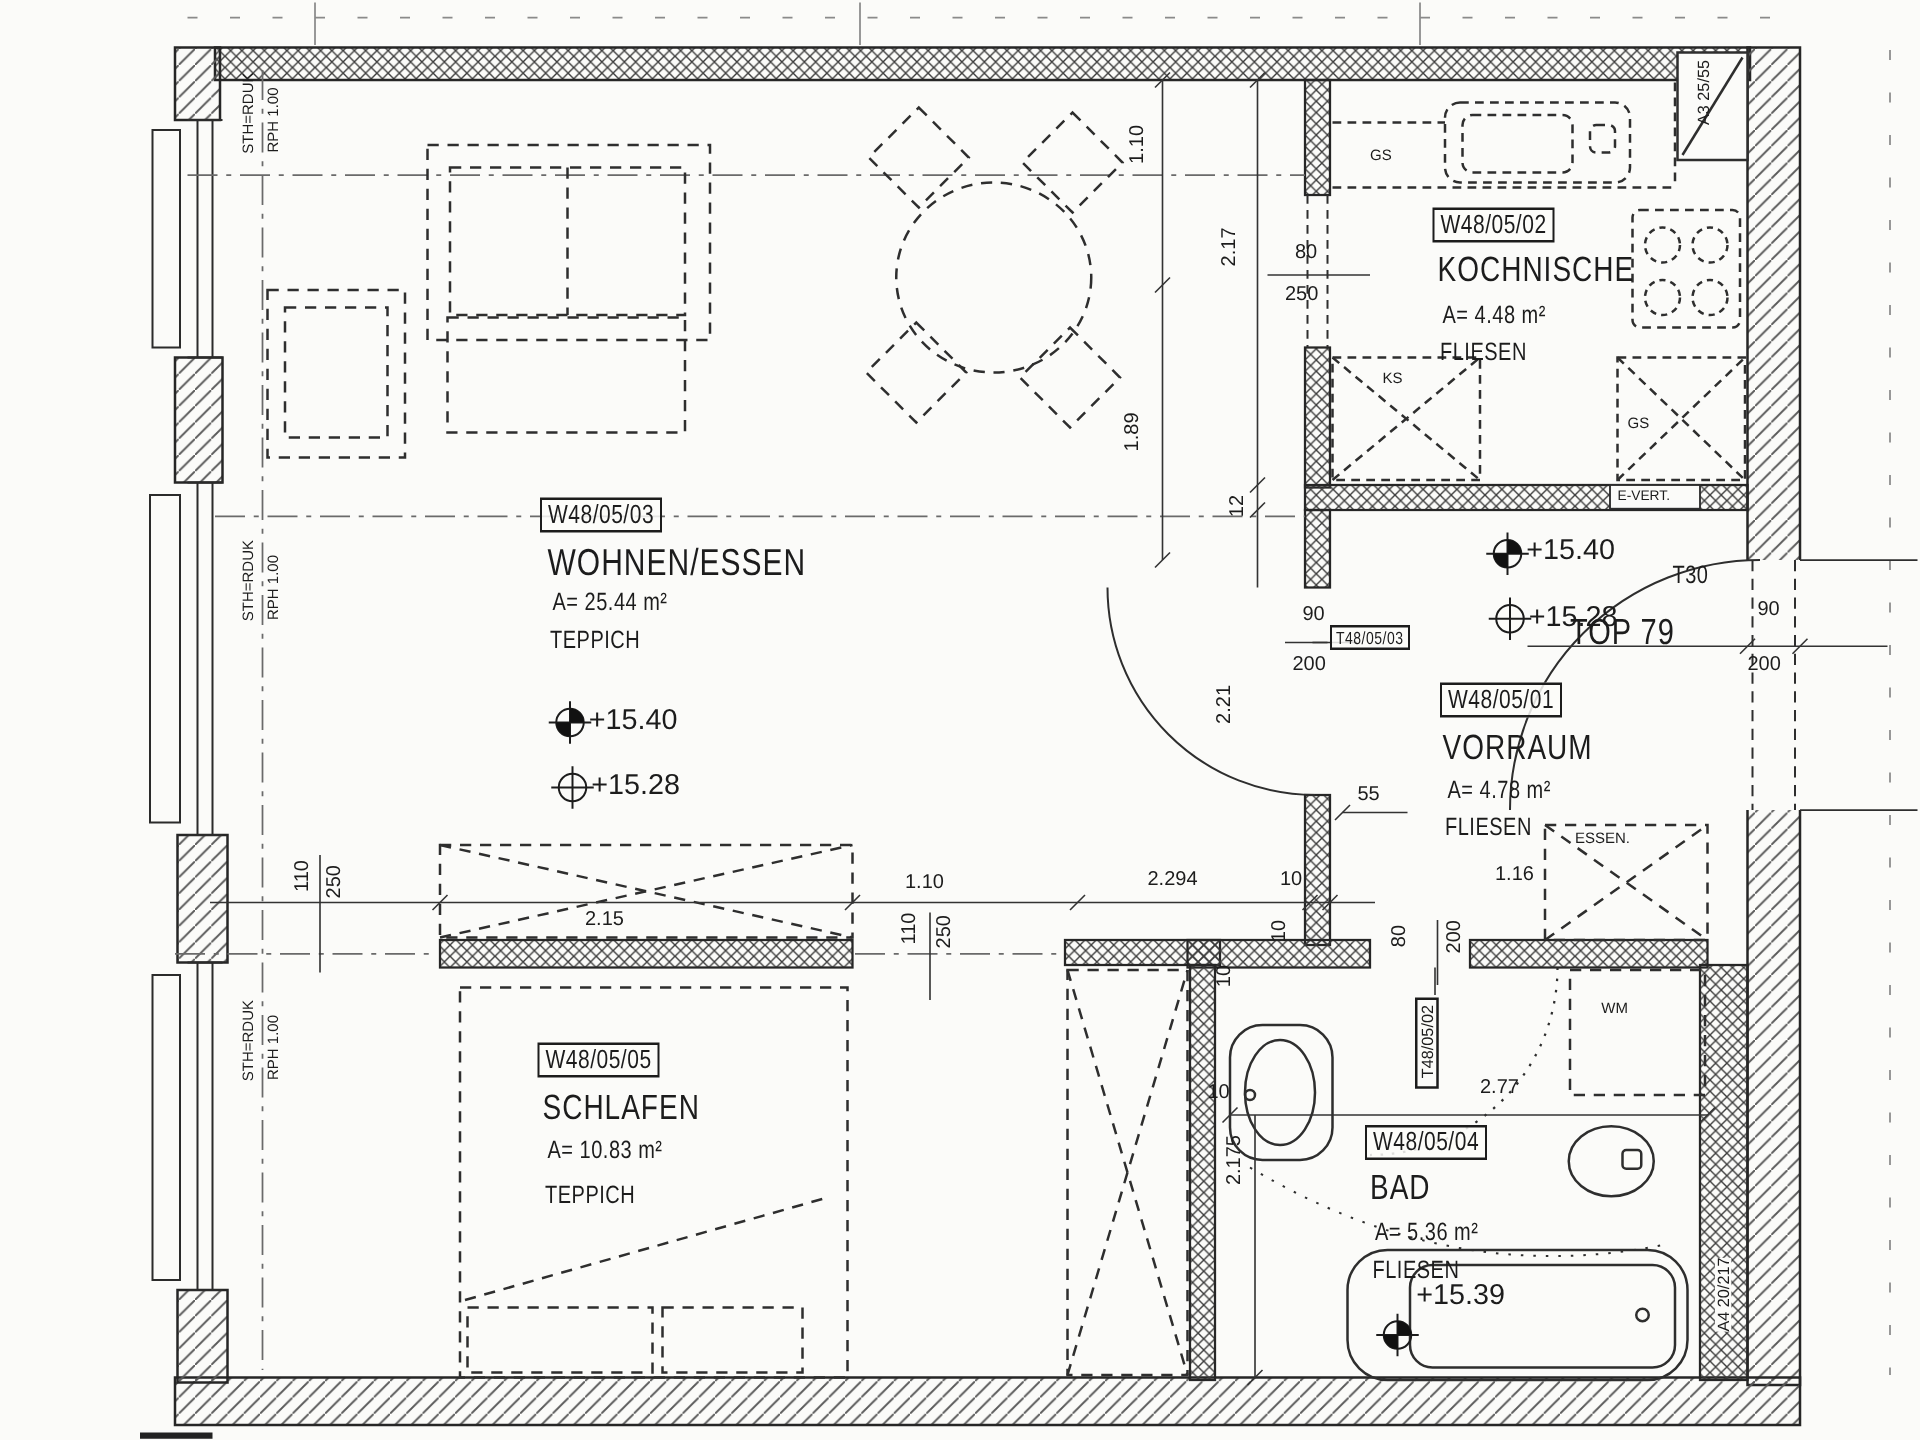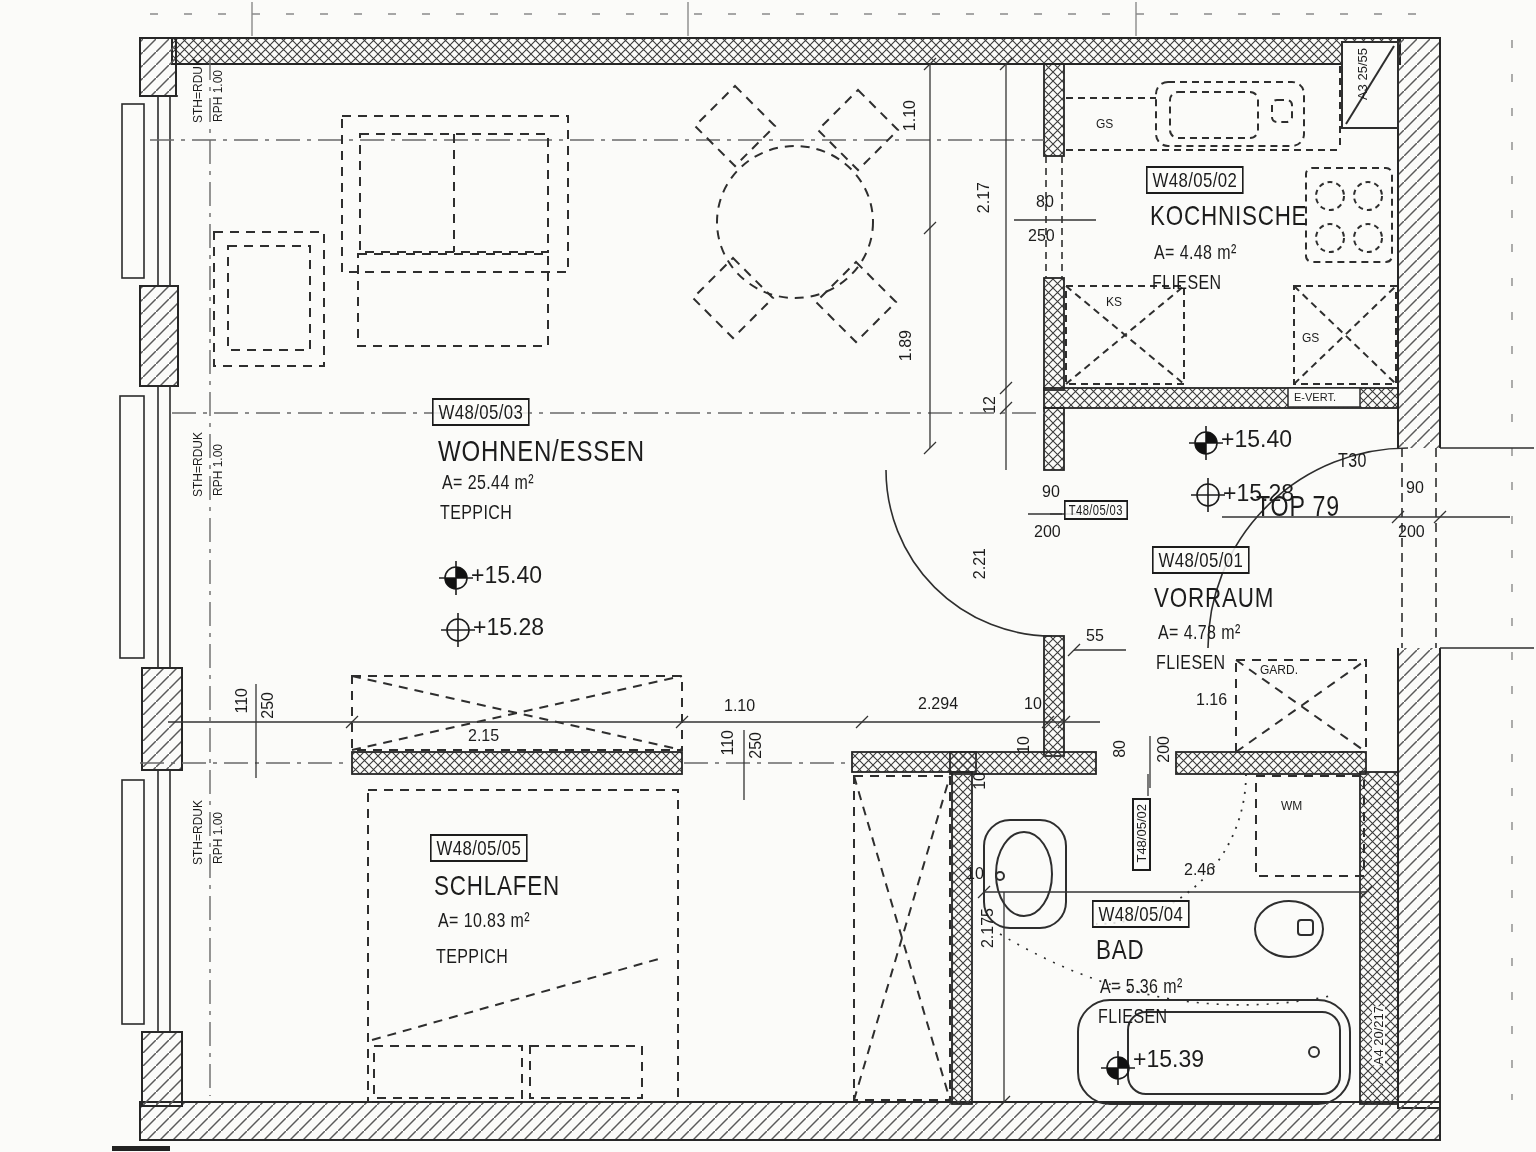--- a/index.html
+++ b/index.html
@@ -253,33 +253,33 @@
 <div class="lbl rot" style="left:1356px;top:48px;font-size:13px">A3 25/55</div>
 
 <div class="lbl tagbox cond" style="left:1152px;top:546px">W48/05/01</div>
 <div class="lbl roomname cond" style="left:1154px;top:584px;font-size:28px">VORRAUM</div>
 <div class="lbl roomsub cond" style="left:1158px;top:622px">A= 4.78 m²</div>
 <div class="lbl roomsub cond" style="left:1156px;top:652px">FLIESEN</div>
 <div class="lbl lvl" style="left:1221px;top:428px">+15.40</div>
 <div class="lbl lvl" style="left:1223px;top:482px">+15.28</div>
 <div class="lbl roomname cond" style="left:1256px;top:492px;font-size:29px">TOP 79</div>
 <div class="lbl cond" style="left:1338px;top:450px;font-size:20px">T30</div>
-<div class="lbl small" style="left:1260px;top:664px">GARD.</div>
+<div class="lbl small" style="left:1260px;top:664px">ESSEN.</div>
 <div class="lbl tagbox cond" style="left:1064px;top:500px;font-size:14px;padding:1px 4px">T48/05/03</div>
 
 <div class="lbl tagbox cond" style="left:430px;top:834px">W48/05/05</div>
 <div class="lbl roomname cond" style="left:434px;top:872px;font-size:28px">SCHLAFEN</div>
 <div class="lbl roomsub cond" style="left:438px;top:910px">A= 10.83 m²</div>
 <div class="lbl roomsub cond" style="left:436px;top:946px">TEPPICH</div>
 
 <div class="lbl tagbox cond" style="left:1092px;top:900px">W48/05/04</div>
 <div class="lbl roomname cond" style="left:1096px;top:936px;font-size:28px">BAD</div>
 <div class="lbl roomsub cond" style="left:1100px;top:976px">A= 5.36 m²</div>
 <div class="lbl roomsub cond" style="left:1098px;top:1006px">FLIESEN</div>
-<div class="lbl lvl" style="left:1133px;top:1048px">+15.39</div>
+<div class="lbl lvl" style="left:1133px;top:1024px">+15.39</div>
 <div class="lbl small" style="left:1281px;top:800px">WM</div>
 <div class="lbl vtagbox" style="left:1132px;top:798px"><span class="rot" style="display:inline-block">T48/05/02</span></div>
 <div class="lbl rot" style="left:1372px;top:1006px;font-size:13px;background:#fbfbf9">A4 20/217</div>
 
 <div class="lbl rot dim" style="left:902px;top:100px">1.10</div>
 <div class="lbl rot dim" style="left:976px;top:182px">2.17</div>
 <div class="lbl rot dim" style="left:898px;top:330px">1.89</div>
 <div class="lbl rot dim" style="left:982px;top:396px">12</div>
 
 <div class="lbl dim" style="left:1036px;top:194px">80</div>
@@ -300,18 +300,18 @@
 <div class="lbl rot dim" style="left:972px;top:548px">2.21</div>
 <div class="lbl dim" style="left:1086px;top:628px">55</div>
 <div class="lbl rot dim" style="left:1016px;top:736px">10</div>
 <div class="lbl dim" style="left:1196px;top:692px">1.16</div>
 
 <div class="lbl dim" style="left:1406px;top:480px">90</div>
 <div class="lbl dim" style="left:1398px;top:524px">200</div>
 
 <div class="lbl rot dim" style="left:1112px;top:740px">80</div>
 <div class="lbl rot dim" style="left:1156px;top:736px">200</div>
-<div class="lbl dim" style="left:1184px;top:862px">2.46</div>
+<div class="lbl dim" style="left:1184px;top:862px">2.77</div>
 <div class="lbl rot dim" style="left:980px;top:908px">2.175</div>
 <div class="lbl rot dim" style="left:972px;top:772px">10</div>
 <div class="lbl dim" style="left:966px;top:866px">10</div>
 
 </div>
 
 </body></html>

